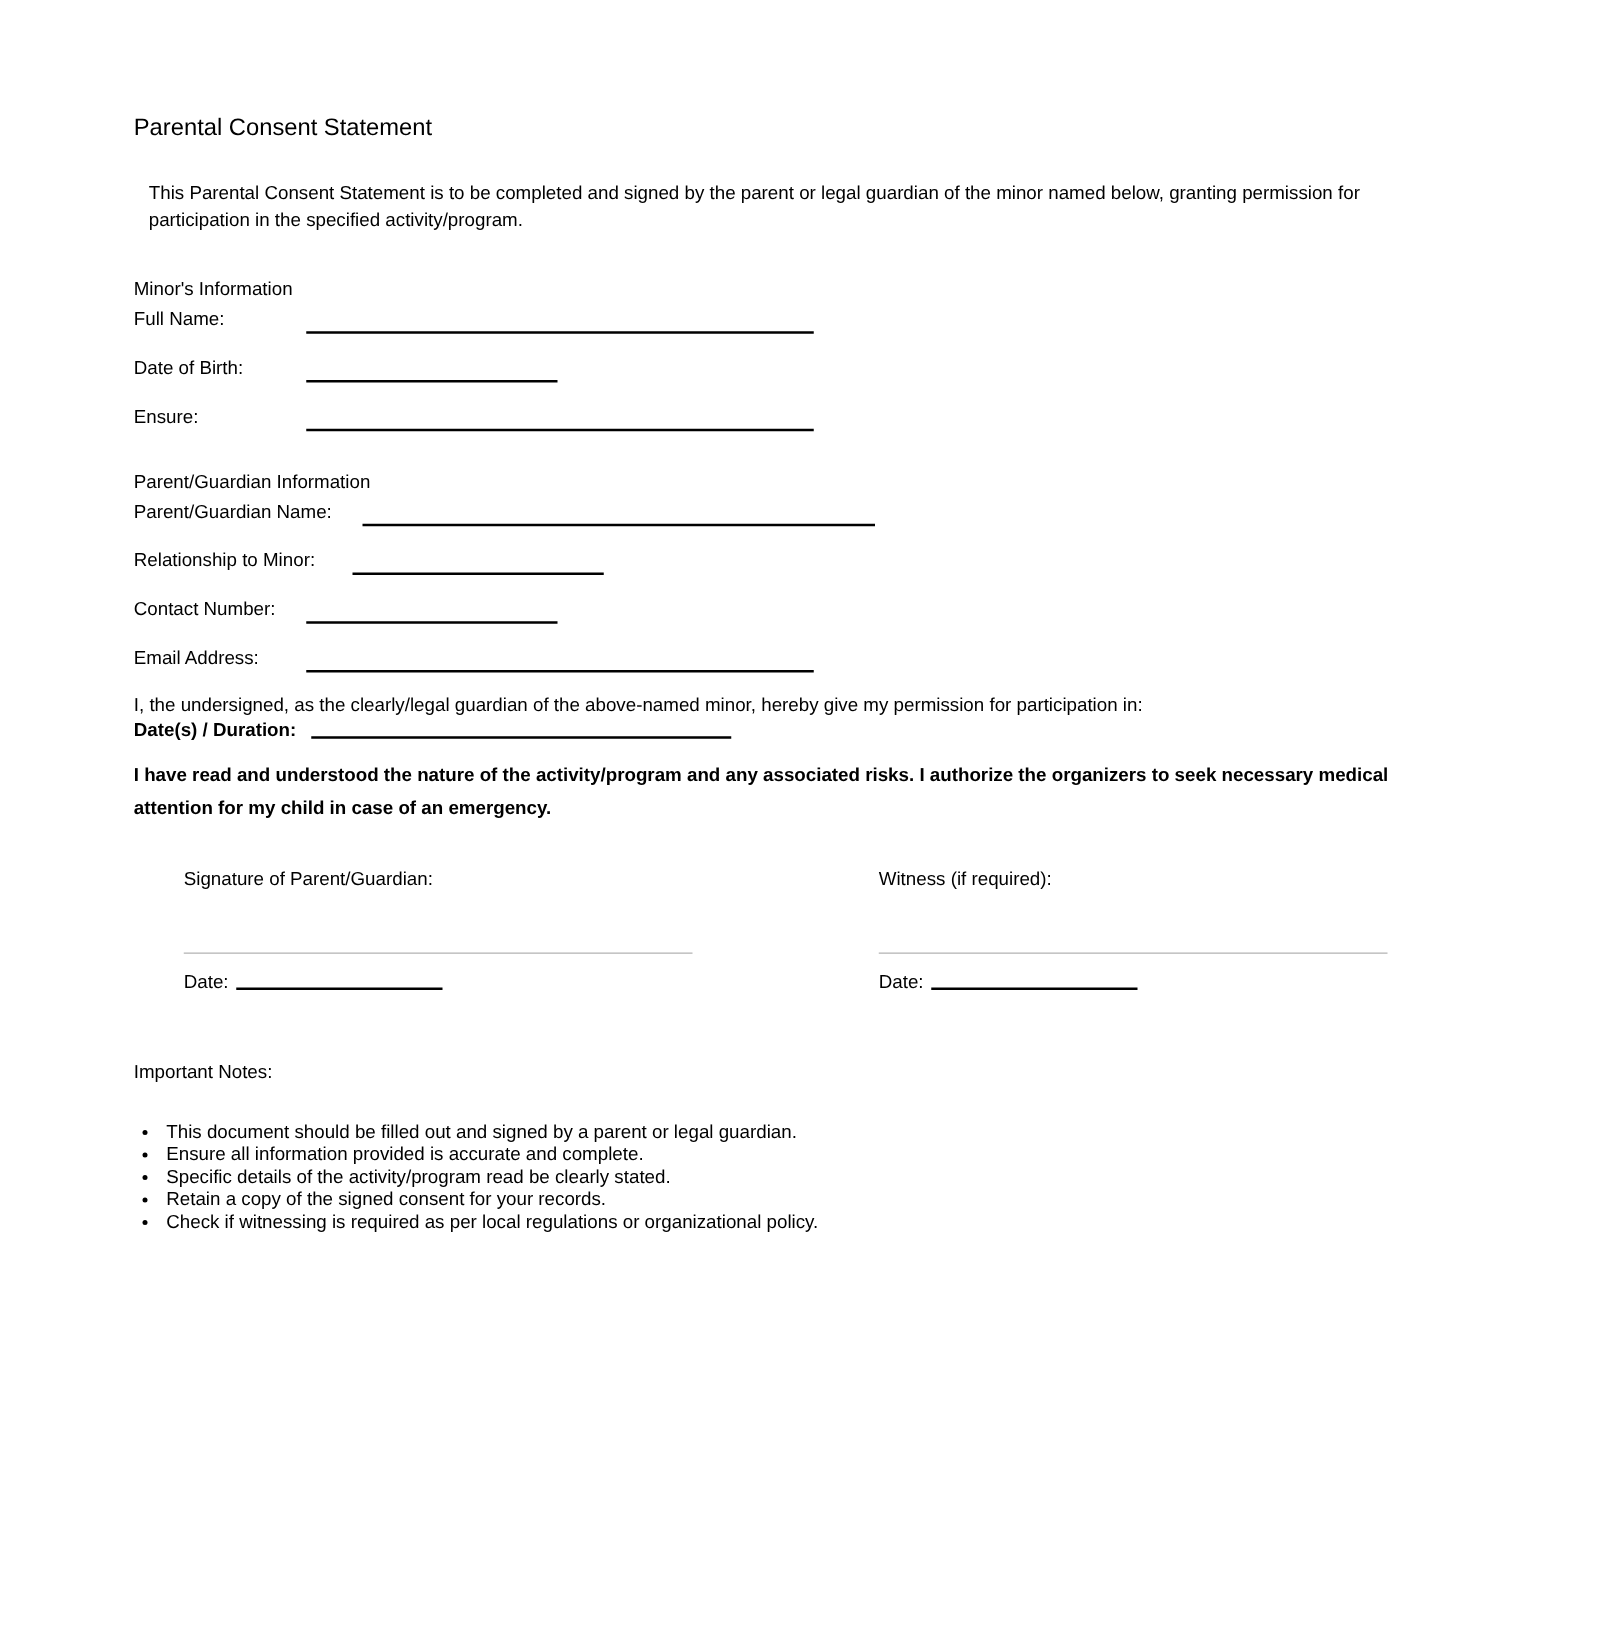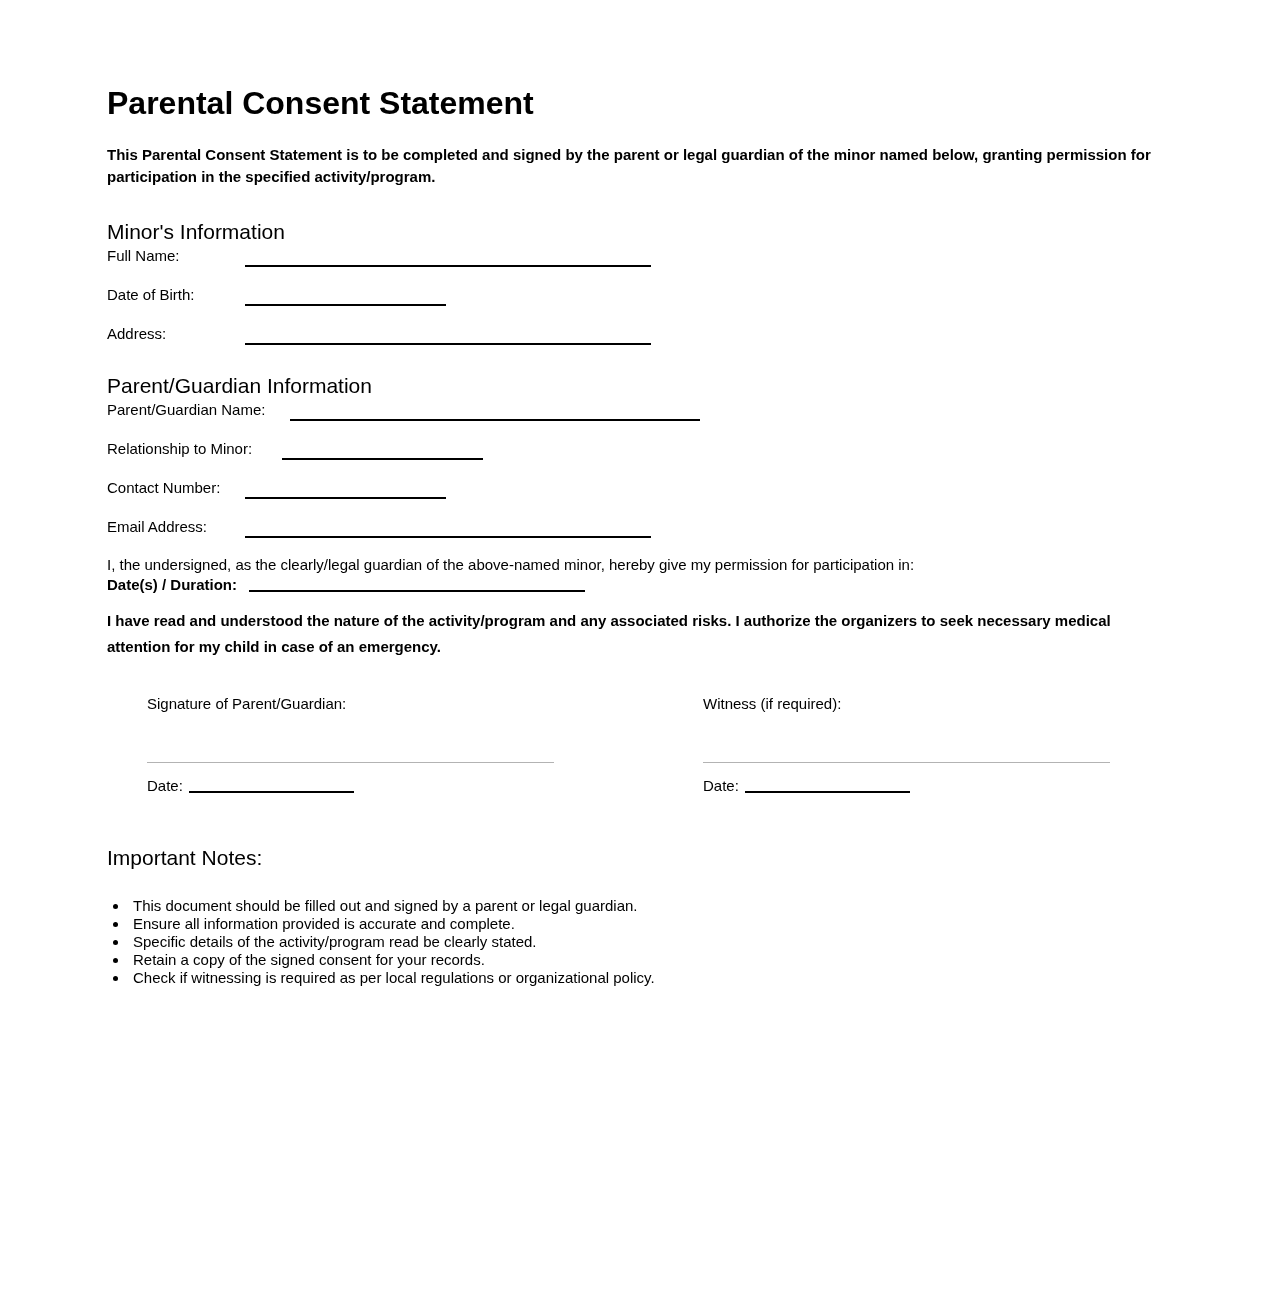--- a/index.html
+++ b/index.html
@@ -10,34 +10,33 @@
     background: #ffffff;
     color: #000000;
     font-family: "Liberation Sans", "DejaVu Sans", sans-serif;
     font-size: 15px;
     overflow: hidden;
   }
   .page { padding: 86px 107px 0 107px; width: 1278px; }
 
   h1.doc-title {
     margin: 0;
-    font-size: 32px;
+    font-size: 19px;
     line-height: 34px;
-    font-weight: bold;
+    font-weight: normal;
   }
   p.intro {
-    margin: 24px 0 0 0;
+    margin: 24px 0 0 12px;
     line-height: 22px;
     max-width: 1064px;
-    font-weight: bold;
   }
 
   .section-heading {
     margin-top: 33px;
-    font-size: 21px;
+    font-size: 15px;
     line-height: 22px;
     font-weight: normal;
   }
   .section-heading.guardian { margin-top: 30px; }
   .section-heading.consent  { margin-top: 28px; }
   .section-heading.notes    { margin-top: 50px; }
 
   .field-row { display: flex; margin-top: 17px; line-height: 22px; }
   .section-heading + .field-row { margin-top: 2px; }
   .field-label { display: inline-block; flex: 0 0 auto; }
@@ -97,21 +96,21 @@
 
     <div class="field-row">
       <span class="field-label" style="width:138px">Full Name:</span>
       <span class="field-line" style="width:406px"></span>
     </div>
     <div class="field-row">
       <span class="field-label" style="width:138px">Date of Birth:</span>
       <span class="field-line" style="width:201px"></span>
     </div>
     <div class="field-row">
-      <span class="field-label" style="width:138px">Address:</span>
+      <span class="field-label" style="width:138px">Ensure:</span>
       <span class="field-line" style="width:406px"></span>
     </div>
   </div>
 
   <div>
     <div class="section-heading guardian">Parent/Guardian Information</div>
 
     <div class="field-row">
       <span class="field-label" style="width:183px">Parent/Guardian Name:</span>
       <span class="field-line" style="width:410px"></span>

